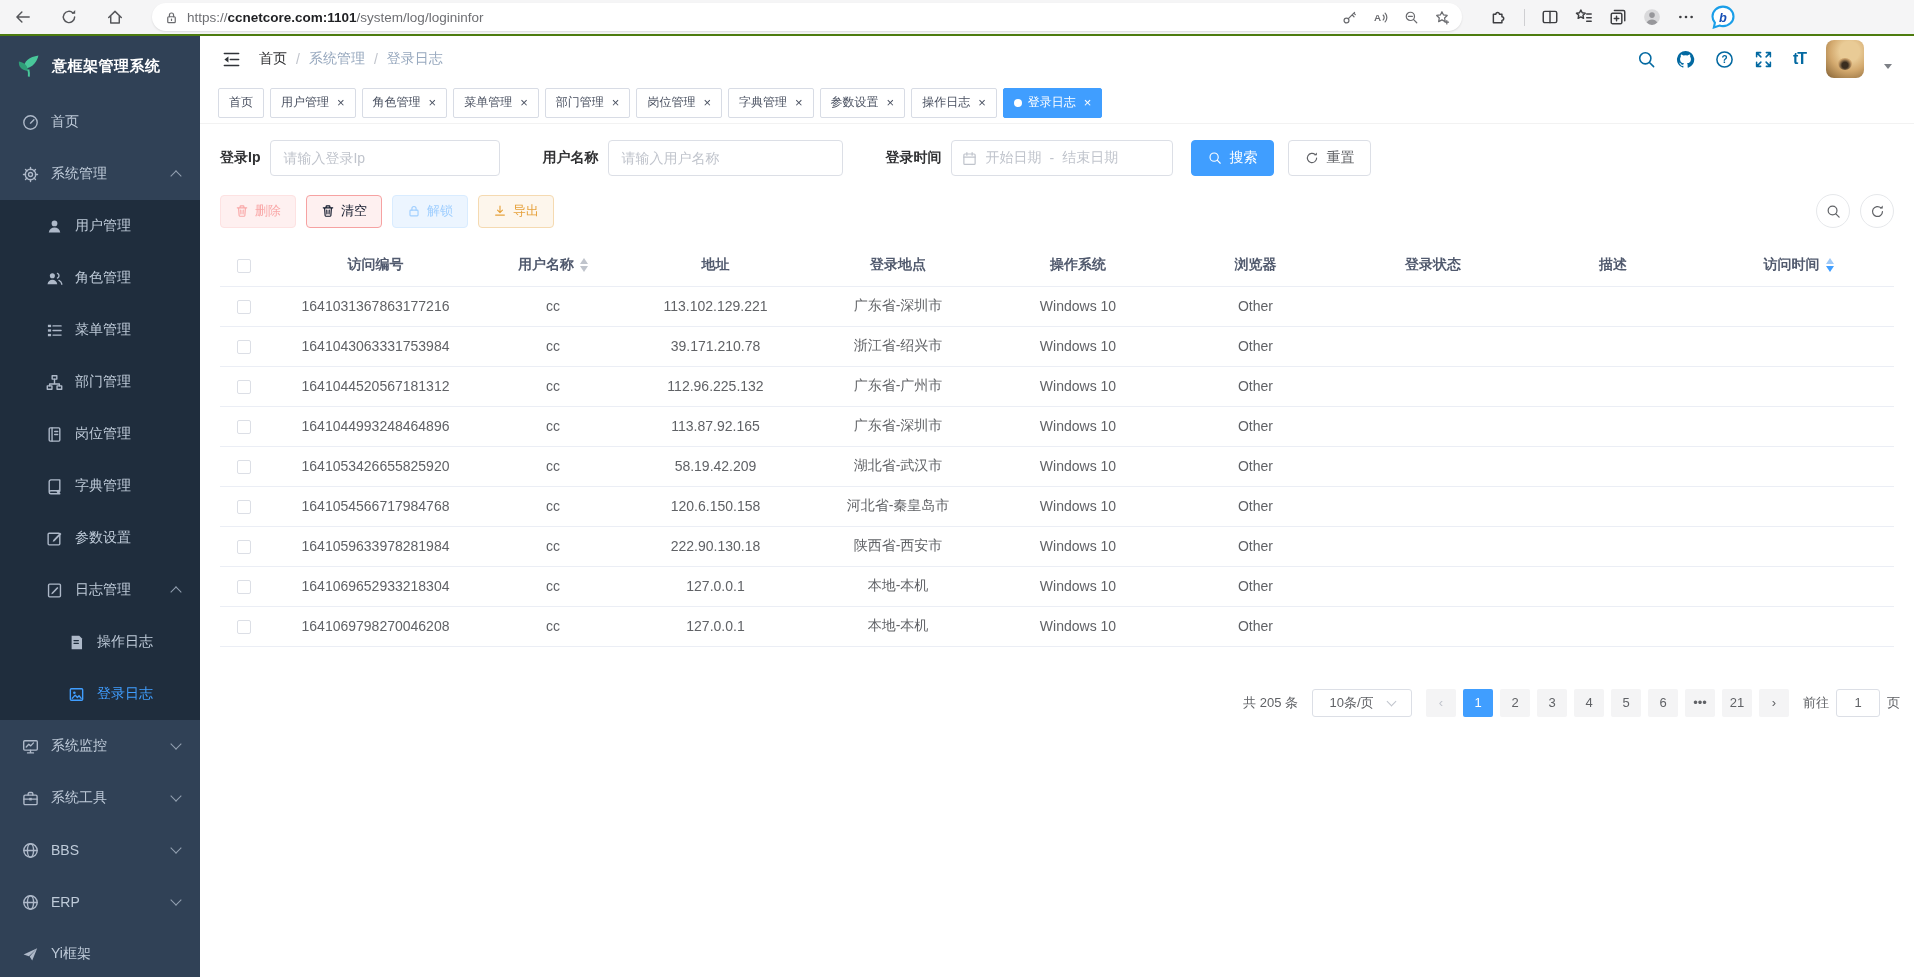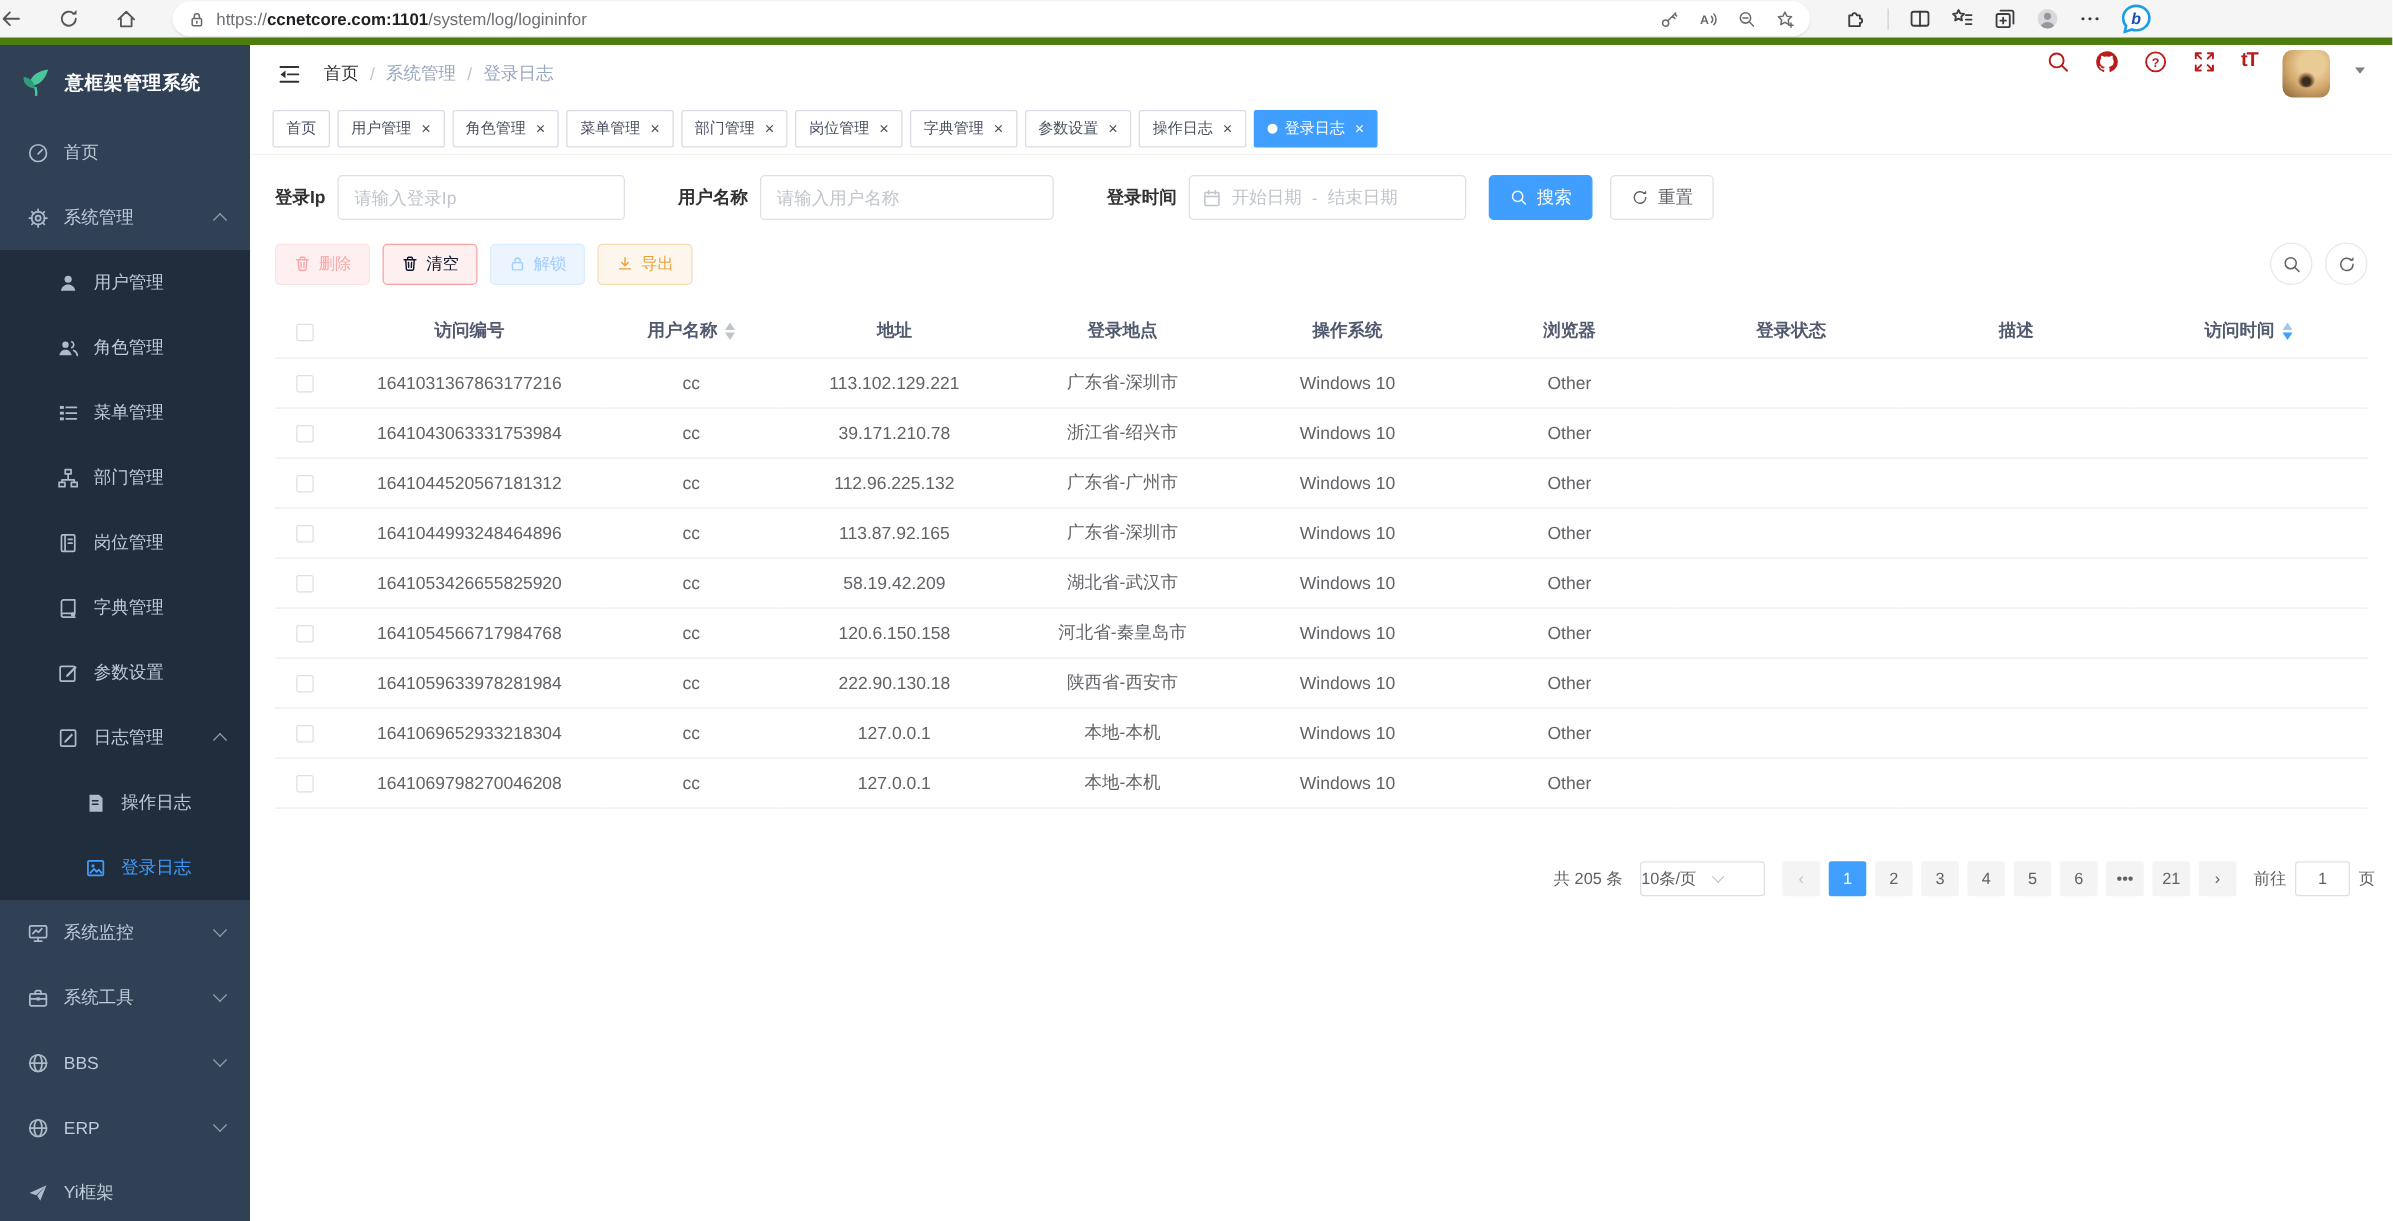--- a/index.html
+++ b/index.html
@@ -1,22 +1,22 @@
 <!DOCTYPE html>
 <html><head>
 <meta charset="utf-8">
 <style>
   *{margin:0;padding:0;box-sizing:border-box}
   html,body{width:1914px;height:977px;overflow:hidden;background:#fff;
     font-family:"Liberation Sans","DejaVu Sans",sans-serif;}
   .ic{fill:none;stroke:currentColor;stroke-width:1.3;stroke-linecap:round;stroke-linejoin:round}
 
   
-  .browser-bar{height:36px;background:#f5f5f6;border-bottom:6px solid #4d7c0f;
-    display:flex;align-items:center;padding:0 0;gap:28px;color:#55565a}
+  .browser-bar{height:36px;background:#f5f5f6;border-bottom:2px solid #4d7c0f;
+    display:flex;align-items:center;padding:0 14px;gap:28px;color:#55565a}
   .bicon{width:18px;height:18px;flex-shrink:0;cursor:pointer}
   .url-pill{flex:1;height:28px;background:#fff;border-radius:14px;display:flex;align-items:center;
     padding:0 12px;gap:8px;box-shadow:0 1px 2px rgba(0,0,0,.10);max-width:1310px;cursor:text}
   .url-pill .bicon{width:15px;height:15px;color:#6a6b6f}
   .url-text{flex:1;font-size:13.5px;color:#6e6f73;white-space:nowrap;overflow:hidden}
   .url-text .dom{color:#1f2023;font-weight:600}
   .pill-icons{display:flex;align-items:center;gap:16px;color:#55565a}
   .b-right{display:flex;align-items:center;gap:16px;color:#3c3d40}
   .vdiv{width:1px;height:17px;background:#cfcfd2}
 
@@ -40,21 +40,21 @@
 
   .main{flex:1;display:flex;flex-direction:column;min-width:0}
 
   
   .navbar{height:46px;display:flex;align-items:center;padding:0 22px;background:#fff}
   .fold{width:19px;height:19px;color:#2f3338;cursor:pointer}
   .breadcrumb{margin-left:18px;font-size:14px;display:flex;gap:9px;align-items:center}
   .bc-home{color:#303133;cursor:pointer}
   .bc-sep{color:#c0c4cc}
   .bc-item{color:#97a8be}
-  .nav-right{margin-left:auto;display:flex;align-items:flex-start;gap:20px;color:#b91c1c}
+  .nav-right{margin-left:auto;display:flex;align-items:center;gap:20px;color:#0369a1}
   .nav-right .hic{width:19px;height:19px;cursor:pointer}
   .tt{font-size:16px;font-weight:700;letter-spacing:-1px;cursor:pointer}
   .avatar{width:38px;height:38px;border-radius:8px;cursor:pointer;
     background:radial-gradient(circle at 62% 30%,#e9cb96 0 28%,#d3a96e 55%,#9e7947 85%,#6f5430);position:relative;overflow:hidden}
   .avatar:after{content:"";position:absolute;left:12px;top:18px;width:14px;height:12px;border-radius:50%;
     background:radial-gradient(circle at 50% 60%,#3a2d20 0 30%,#caa06a 65%)}
   .ncaret{width:0;height:0;border-left:4px solid transparent;border-right:4px solid transparent;
     border-top:5px solid #7d8086;margin-top:14px;cursor:pointer}
 
   
@@ -112,21 +112,21 @@
   .sorts{display:inline-flex;flex-direction:column;margin-left:6px;vertical-align:middle;gap:2px}
   .sorts i{display:block;width:0;height:0;border-left:4.5px solid transparent;border-right:4.5px solid transparent}
   .sorts .up{border-bottom:6px solid #c0c4cc}
   .sorts .down{border-top:6px solid #c0c4cc}
   th.sorted .up{border-bottom-color:#9fc9f7}
   th.sorted .down{border-top-color:#409eff}
 
   .pager{display:flex;align-items:center;justify-content:flex-end;gap:14px;margin-top:42px;
     font-size:13px;color:#606266;margin-right:-6px}
   .size-select{width:100px;height:28px;border:1px solid #dcdfe6;border-radius:3px;display:flex;
-    align-items:center;gap:14px;cursor:pointer;background:#fff}
+    align-items:center;justify-content:center;gap:14px;cursor:pointer;background:#fff}
   .pages{display:flex;align-items:center;gap:7px}
   .page{min-width:30px;height:28px;padding:0 4px;background:#f4f4f5;border-radius:2px;border:none;
     font-size:13px;color:#606266;display:flex;align-items:center;justify-content:center;cursor:pointer;
     font-family:inherit}
   .page.active{background:#409eff;color:#fff}
   .page.prev{color:#c0c4cc}
   .goto{display:flex;align-items:center;gap:7px}
   .goto-input{width:44px;height:28px;border:1px solid #dcdfe6;border-radius:3px;text-align:center;
     font-size:13px;color:#606266;outline:none}
 </style>

